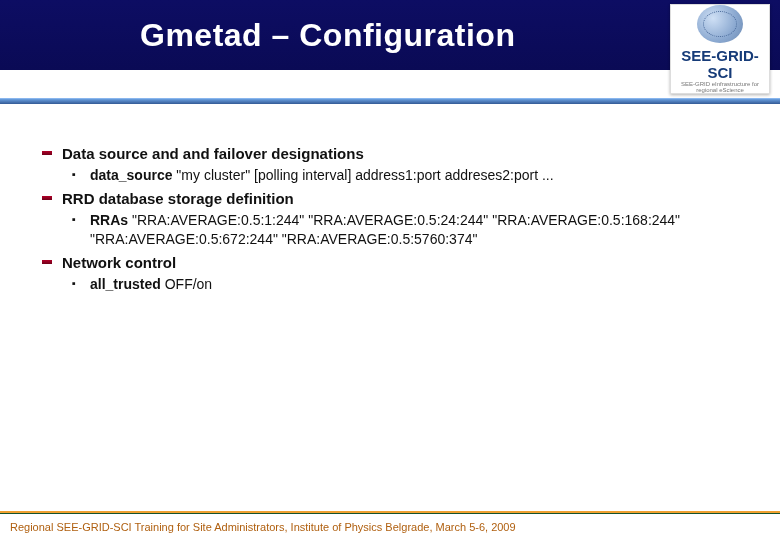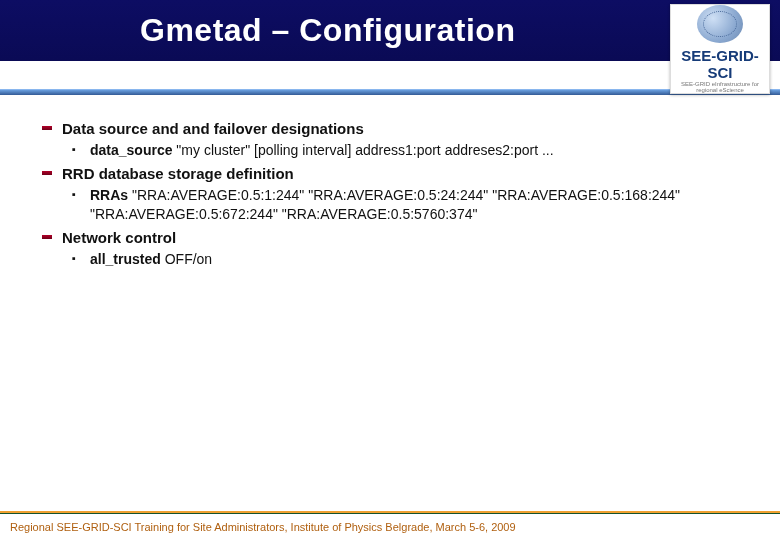--- a/index.html
+++ b/index.html
@@ -1,27 +1,27 @@
 <!DOCTYPE html>
 <html><head>
 <meta charset="utf-8">
 <style>
   * { margin: 0; padding: 0; box-sizing: border-box; }
   html, body { width: 780px; height: 540px; font-family: Verdana, Arial, sans-serif; background: #fff; }
   .slide { width: 780px; height: 540px; position: relative; display: flex; flex-direction: column; }
-  .titlebar { background: #0a0a5a; background: linear-gradient(#0d0d63, #0a0a55); height: 61px; display: flex; align-items: center; padding-left: 140px; position: relative; }
+  .titlebar { background: #0a0a5a; background: linear-gradient(#0d0d63, #0a0a55); height: 70px; display: flex; align-items: center; padding-left: 140px; position: relative; }
   .titlebar h1 { color: #fff; font-size: 32px; font-weight: bold; letter-spacing: 0.5px; }
   .logo { position: absolute; right: 10px; top: 4px; width: 100px; height: 90px; background: #fff; border: 1px solid #ddd; display: flex; flex-direction: column; align-items: center; justify-content: center; font-size: 9px; color: #2a4a8a; text-align: center; box-shadow: 0 1px 3px rgba(0,0,0,0.3); }
   .logo .globe { width: 46px; height: 46px; border-radius: 50%; background: radial-gradient(circle at 35% 35%, #cfe0f5, #8aa8d0 60%, #6a88b0); margin-bottom: 4px; position: relative; }
   .logo .globe::after { content:""; position:absolute; inset:6px; border:1px dotted #4a6a9a; border-radius:50%; }
   .logo-text { font-weight: bold; color: #163b78; font-size: 15px; }
   .logo-sub { font-size: 6px; color: #777; }
   .sep { height: 6px; background: linear-gradient(#6aa0e0, #335a95); border-top: 1px solid #89b6ee; margin-top: 28px; }
   .content { flex: 1; padding: 24px 34px 10px 62px; font-size: 14px; line-height: 1.35; color: #111; }
-  ul.top { list-style: none; }
+  ul.top { list-style: none; margin-top: 16px; }
   ul.top > li { position: relative; margin-bottom: 2px; }
   ul.top > li::before { content: ""; position: absolute; left: -20px; top: 7px; width: 10px; height: 4px; background: linear-gradient(#b00028, #700018); }
   .head { font-weight: bold; font-size: 15px; }
   ul.sub { list-style: none; padding-left: 28px; margin-top: 2px; margin-bottom: 4px; }
   ul.sub > li { position: relative; margin-bottom: 2px; font-size: 14px; }
   ul.sub > li::before { content: "\25AA"; position: absolute; left: -18px; top: 1px; color: #111; font-size: 11px; }
   .b { font-weight: bold; }
   .footer { height: 28px; border-top: 2px solid #14532d; background: #fff; display: flex; align-items: center; padding: 0 10px; font-size: 11px; color: #b06010; font-family: Verdana, sans-serif; position: relative; }
   .footer .line { position: absolute; left: 0; right: 0; top: -3px; height: 2px; background: linear-gradient(90deg, #f0a030, #f0a030); }
 </style>

